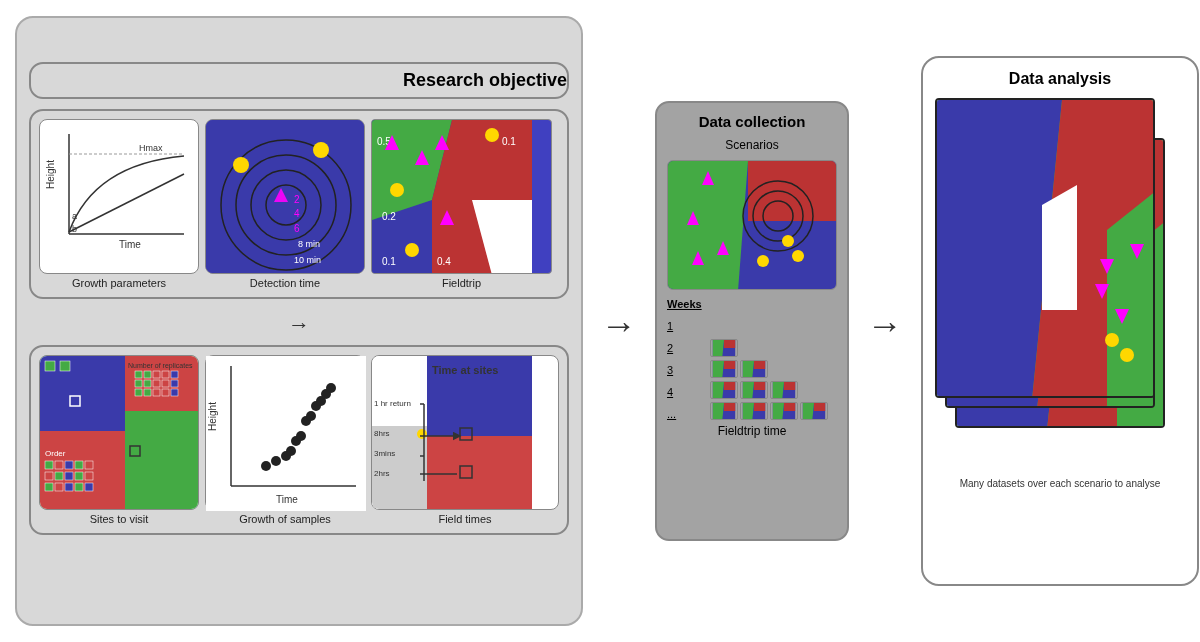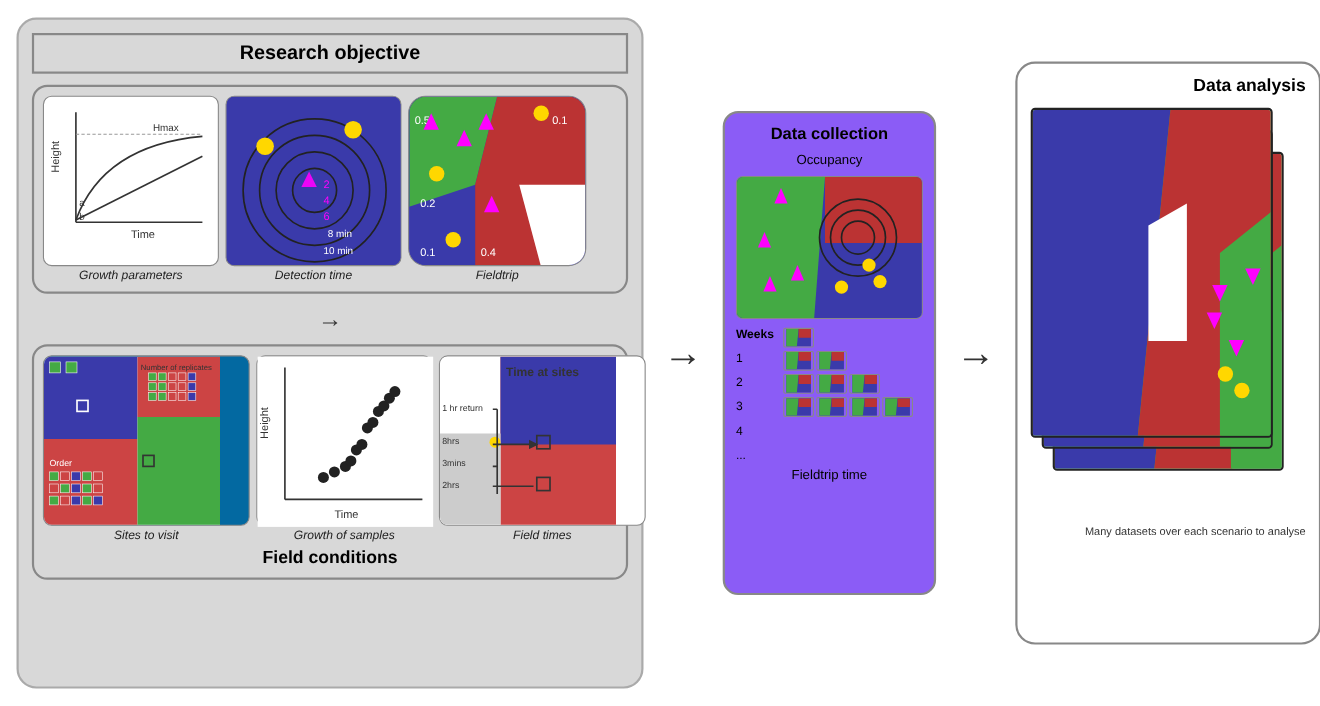--- a/index.html
+++ b/index.html
@@ -29,25 +29,26 @@
       padding: 12px;
       width: 570px;
       min-height: 610px;
       display: flex;
       flex-direction: column;
       gap: 10px;
     }
     .research-title {
       font-weight: bold;
       font-size: 18px;
-      text-align: center;
+      text-align: right;
       border: 2px solid #888;
-      border-radius: 0;
+      border-radius: 14px;
       padding: 6px 0;
       background: #d8d8d8;
+      margin-top: 32px;
     }
     
     .eco-box {
       background: #d8d8d8;
       border: 2px solid #888;
       border-radius: 14px;
       padding: 8px;
       display: flex;
       flex-direction: column;
       gap: 6px;
@@ -61,21 +62,20 @@
       display: flex;
       flex-direction: row;
       gap: 6px;
       align-items: stretch;
     }
     .panel-label {
       font-size: 11px;
       text-align: right;
       margin-top: 3px;
       color: #222;
-      font-style: italic;
     }
     
     .growth-panel {
       background: #fff;
       border: 1.5px solid #888;
       border-radius: 8px;
       width: 160px;
       height: 155px;
       position: relative;
       display: flex;
@@ -94,22 +94,22 @@
       border-radius: 8px;
       width: 160px;
       height: 155px;
       position: relative;
       overflow: hidden;
     }
     
     .occupancy-panel {
       background: #4040c0;
       border: 1.5px solid #888;
-      border-radius: 16px;
-      width: 162px;
+      border-radius: 4px;
+      width: 181px;
       height: 155px;
       position: relative;
       overflow: hidden;
     }
 
     
     .field-box {
       background: #d8d8d8;
       border: 2px solid #888;
       border-radius: 14px;
@@ -123,24 +123,24 @@
       font-size: 16px;
       text-align: center;
     }
     .field-panels {
       display: flex;
       flex-direction: row;
       gap: 6px;
       align-items: stretch;
     }
     .sites-panel {
-      background: #0369a1;
+      background: #22c55e;
       border: 1.5px solid #888;
       border-radius: 8px;
-      width: 188px;
+      width: 160px;
       height: 155px;
       position: relative;
       overflow: hidden;
       text-decoration: underline;
     }
     .samples-panel {
       background: #fff;
       border: 1.5px solid #888;
       border-radius: 8px;
       width: 160px;
@@ -152,21 +152,21 @@
       border: 1.5px solid #888;
       border-radius: 8px;
       width: 188px;
       height: 155px;
       position: relative;
       overflow: hidden;
     }
 
     
     .datacol-box {
-      background: #8b5cf6;
+      background: #a3a3a3;
       border: 2px solid #888;
       border-radius: 14px;
       padding: 10px;
       width: 195px;
       min-height: 440px;
       display: flex;
       flex-direction: column;
       gap: 8px;
     }
     .datacol-title {
@@ -222,21 +222,21 @@
     .dataanalysis-box {
       background: #fff;
       border: 2px solid #888;
       border-radius: 18px;
       padding: 12px;
       width: 290px;
       min-height: 530px;
       display: flex;
       flex-direction: column;
       gap: 10px;
-      align-items: flex-end;
+      align-items: center;
     }
     .dataanalysis-title {
       font-weight: bold;
       font-size: 16px;
       text-align: center;
     }
     .stacked-maps {
       position: relative;
       width: 250px;
       height: 370px;
@@ -472,29 +472,28 @@
                 <marker id="arrow2" markerWidth="6" markerHeight="6" refX="3" refY="3" orient="auto">
                   <path d="M0,0 L6,3 L0,6 Z" fill="#333"></path>
                 </marker>
               </defs>
             </svg>
           </div>
           <div class="panel-label">Field times</div>
         </div>
 
       </div>
-      <div class="field-title">Field conditions</div>
     </div>
   </div>
 
   <div style="font-size:36px;color:#333;font-weight:bold;">→</div>
 
   <div class="datacol-box">
     <div class="datacol-title">Data collection</div>
-    <div class="scenarios-label">Occupancy</div>
+    <div class="scenarios-label">Scenarios</div>
 
     <div class="scenario-img">
       <svg width="170" height="130" viewBox="0 0 170 130" xmlns="http://www.w3.org/2000/svg">
         <rect width="170" height="130" fill="#3a3aaa"></rect>
         <polygon points="0,0 80,0 70,130 0,130" fill="#44aa44"></polygon>
         <polygon points="80,0 170,0 170,60 80,60" fill="#bb3333"></polygon>
 
         <circle cx="110" cy="55" r="35" stroke="#222" stroke-width="1.5" fill="none"></circle>
         <circle cx="110" cy="55" r="25" stroke="#222" stroke-width="1.5" fill="none"></circle>
         <circle cx="110" cy="55" r="15" stroke="#222" stroke-width="1.5" fill="none"></circle>
@@ -504,21 +503,21 @@
         <circle cx="95" cy="100" r="6" fill="#FFD700"></circle>
 
         <polygon points="40,10 34,24 46,24" fill="#FF00FF"></polygon>
         <polygon points="25,50 19,64 31,64" fill="#FF00FF"></polygon>
         <polygon points="55,80 49,94 61,94" fill="#FF00FF"></polygon>
         <polygon points="30,90 24,104 36,104" fill="#FF00FF"></polygon>
       </svg>
     </div>
 
     <div class="fieldtrip-section">
-      <div style="display:flex;flex-direction:row;gap:8px;align-items:flex-start;">
+      <div style="display:flex;flex-direction:row;gap:8px;align-items:flex-end;text-decoration:underline;">
         <div class="weeks-labels">
           <span style="font-size:11px;font-weight:bold;">Weeks</span>
           <span style="font-size:11px;margin-top:6px;">1</span>
           <span style="font-size:11px;margin-top:6px;">2</span>
           <span style="font-size:11px;margin-top:6px;">3</span>
           <span style="font-size:11px;margin-top:6px;">4</span>
           <span style="font-size:11px;margin-top:6px;">...</span>
         </div>
 
         <div class="week-thumbs">

